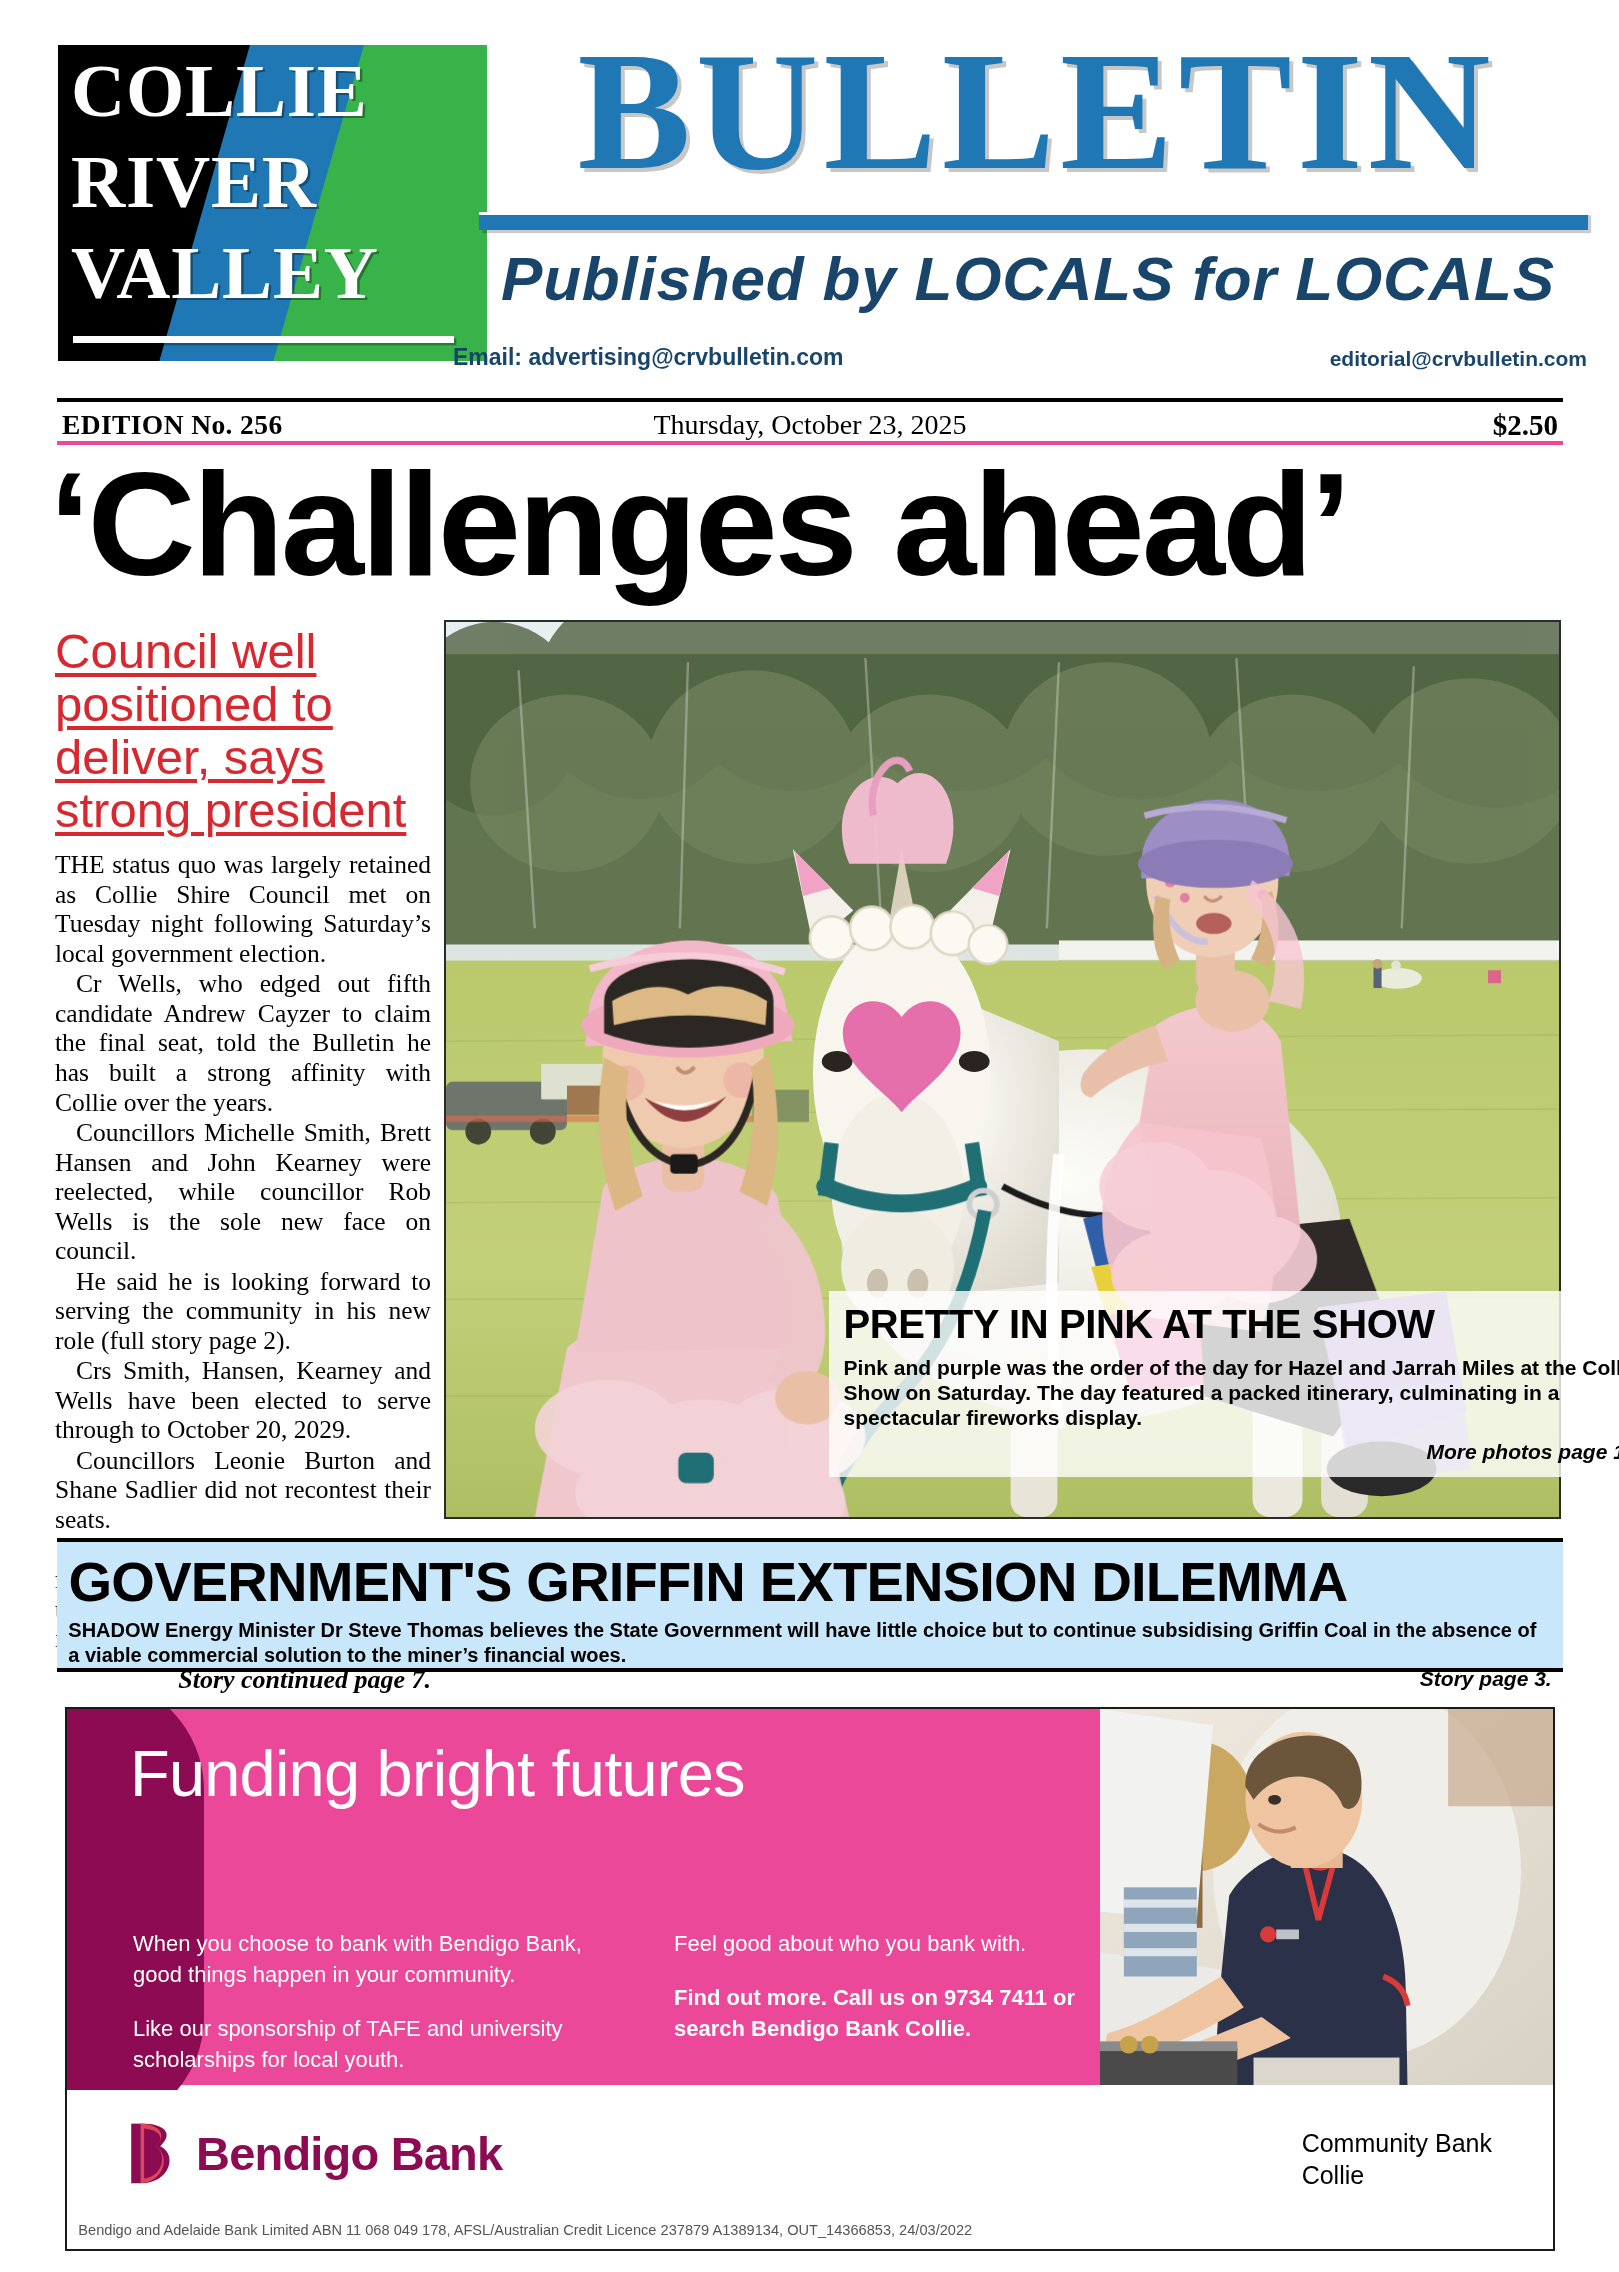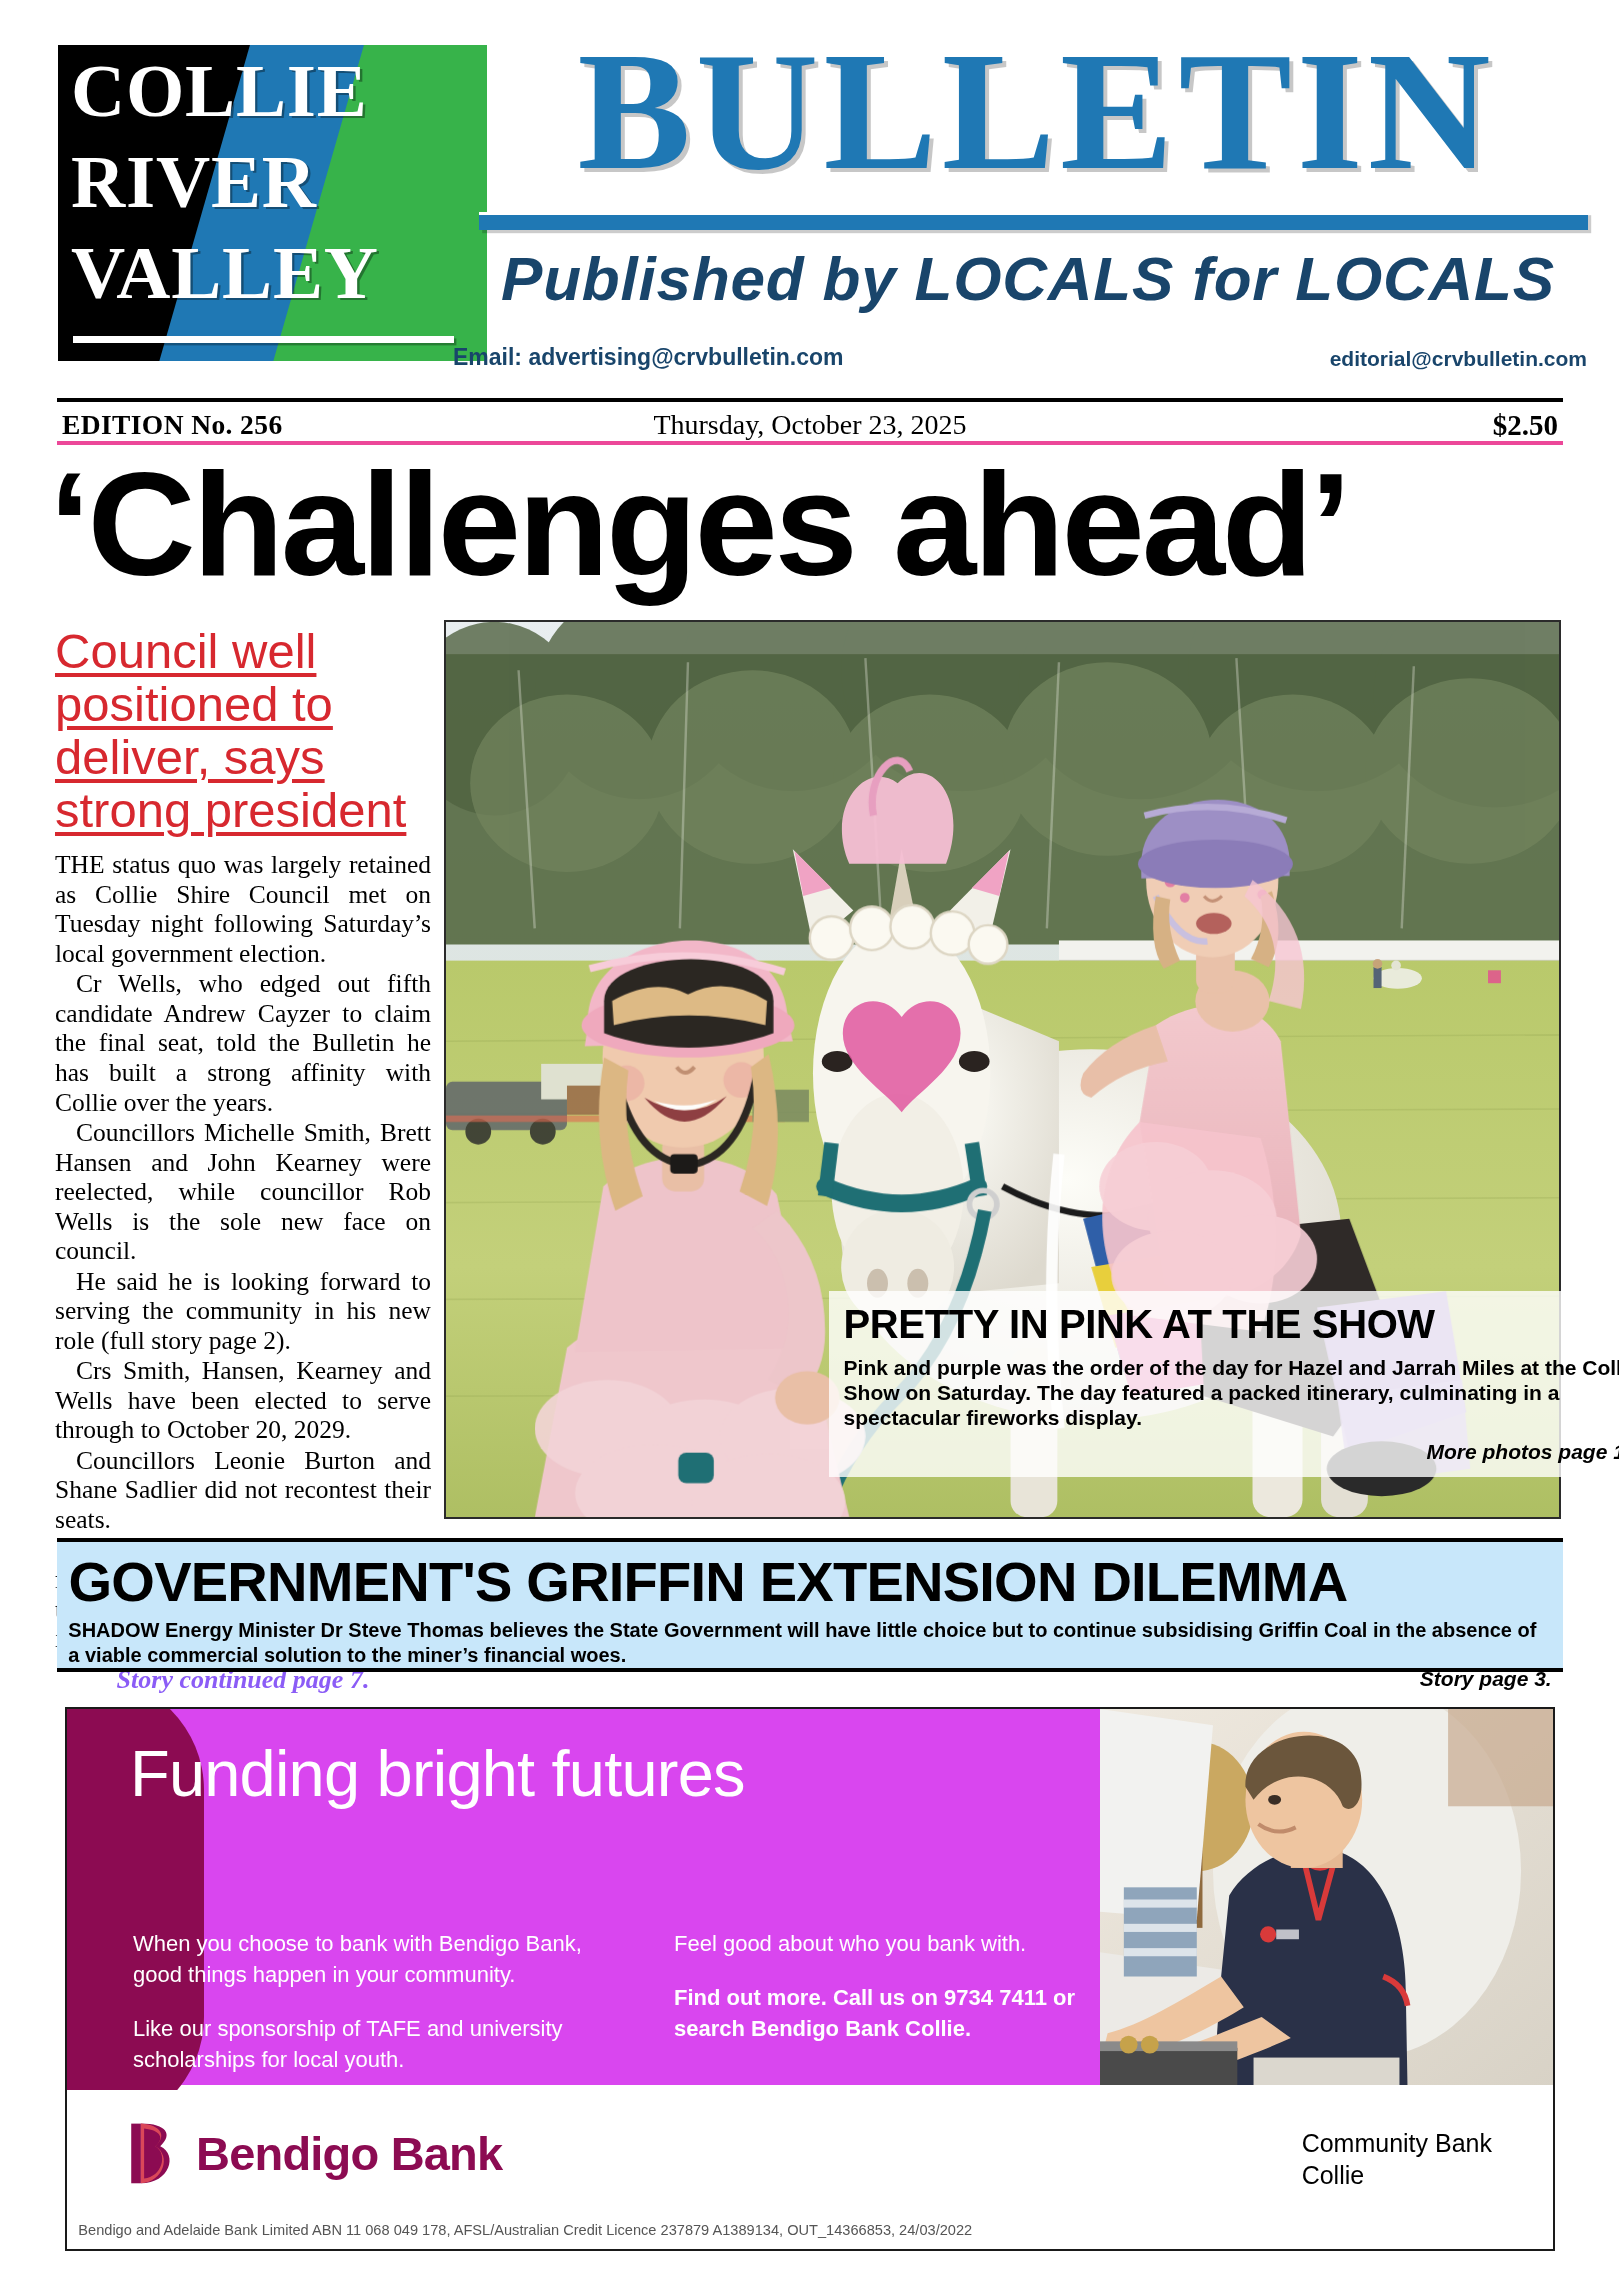--- a/index.html
+++ b/index.html
@@ -208,23 +208,23 @@
     text-indent: 21px;
     margin-bottom: 0.8px;
     hyphens: auto;
   }
   .body-p.first { text-indent: 0; }
   .story-cont {
     font-family: "Liberation Serif", serif;
     font-weight: bold;
     font-style: italic;
     font-size: 26px;
-    text-align: center;
+    text-align: right;
     margin-top: 11.3px;
-    color: #8b5cf6;
+    color: #000000;
   }
 
   
   .photo {
     position: absolute;
     left: 444px; top: 620px;
     width: 1117px; height: 899px;
     border: 2.4px solid #2b2b2b;
     overflow: hidden;
     background: #b9c6a3;
@@ -311,21 +311,21 @@
     left: 65px; top: 1707px;
     width: 1490px; height: 544px;
     border: 2.4px solid #1a1a1a;
     overflow: hidden;
     background: #ffffff;
   }
   .ad-top {
     position: absolute;
     left: 0; top: 0;
     width: 100%; height: 381px;
-    background: #d946ef;
+    background: #ec4899;
     overflow: hidden;
   }
   .ad-photo {
     position: absolute;
     right: 0; top: 0;
     width: 453px; height: 381px;
     overflow: hidden;
   }
   .ad-photo svg { display:block; width: 100%; height: 100%; }
   .ad-curve {

